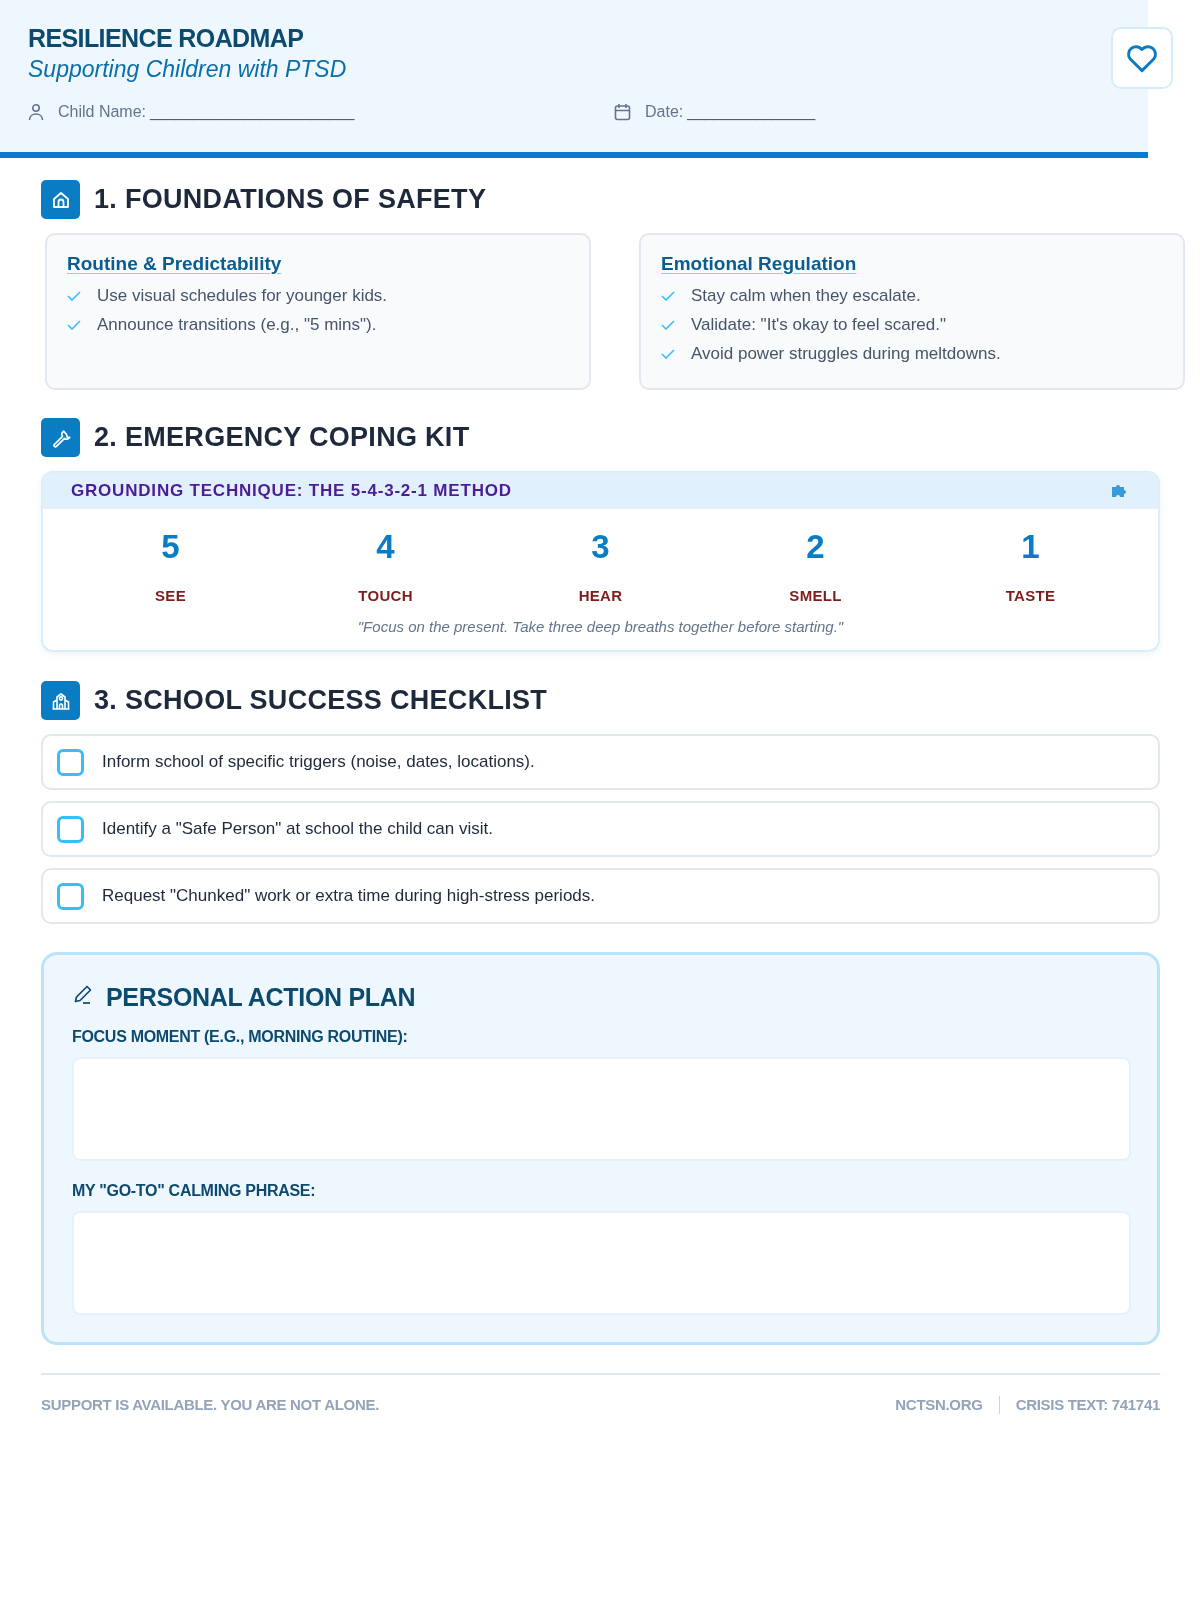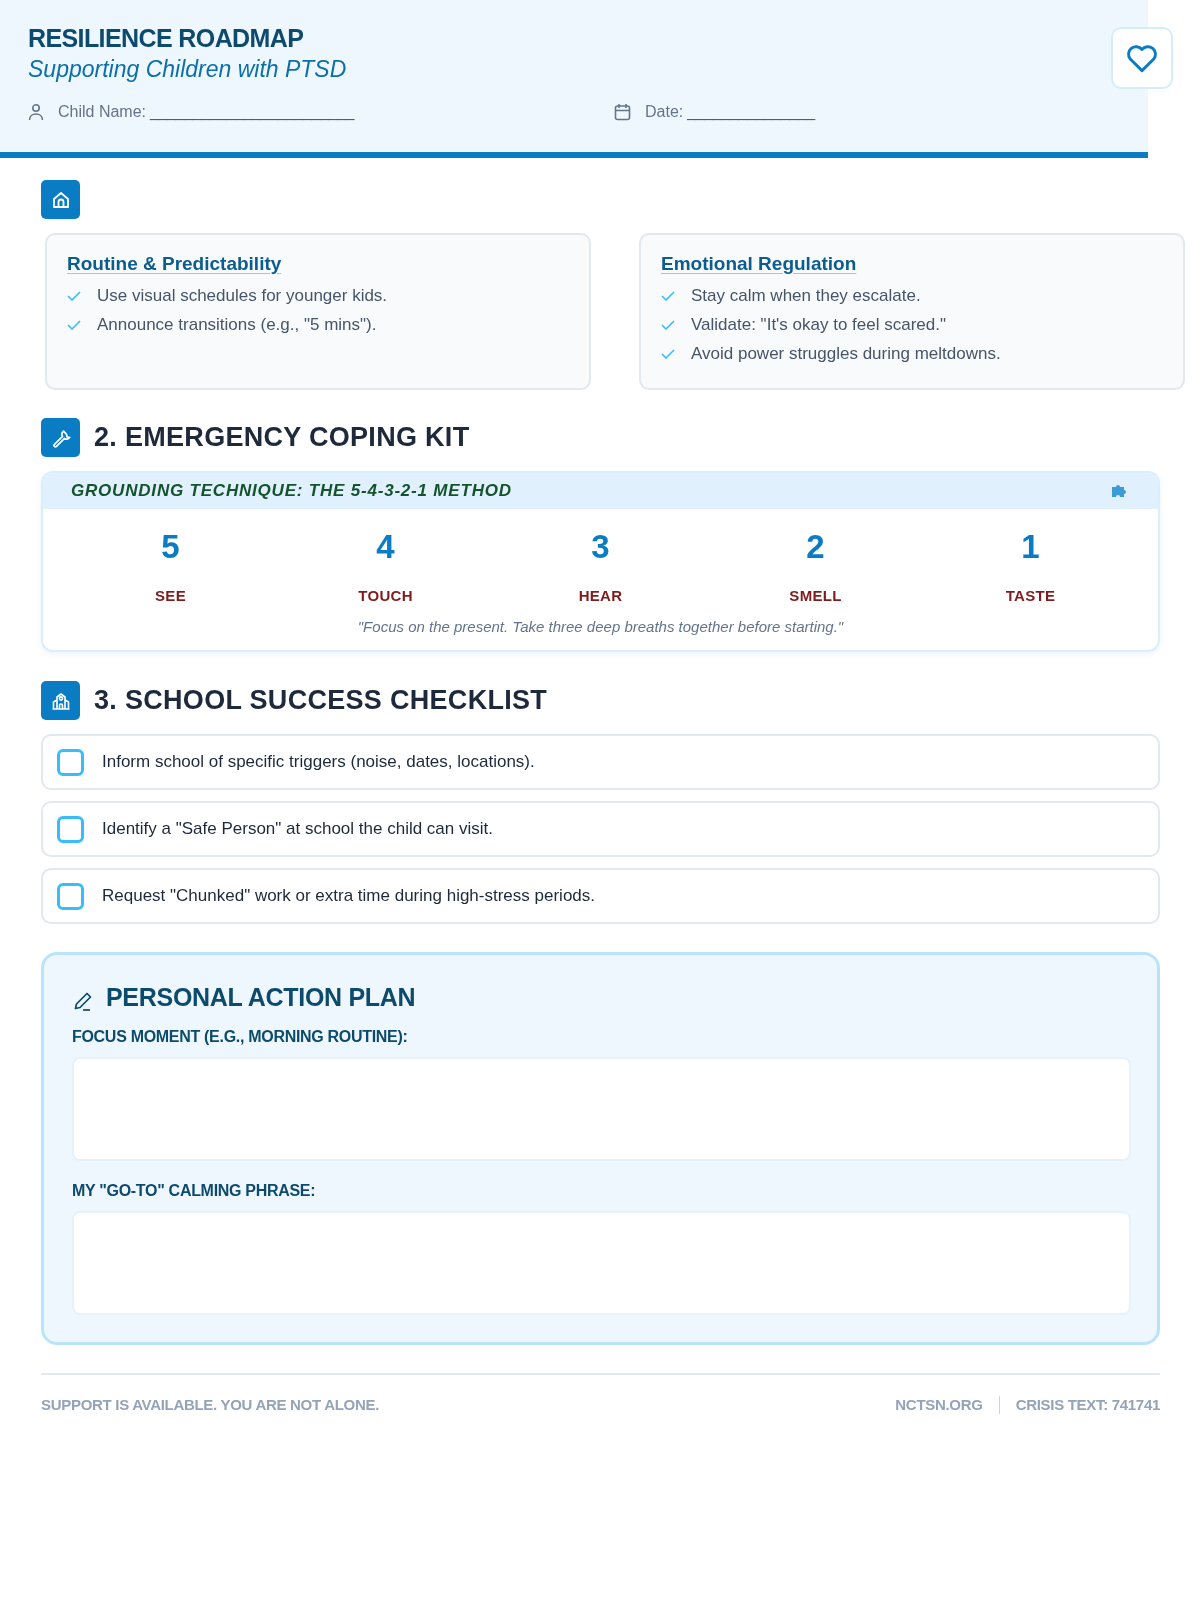--- a/index.html
+++ b/index.html
@@ -27,35 +27,35 @@
   .card.left { left: 45px; }
   .card.right { left: 614px; margin-left: 25px; }
   .card-title { font-size: 19px; font-weight: 700; color: #0b5d8f; text-decoration: underline; text-decoration-color: #7dd3fc; text-underline-offset: 3px; margin-bottom: 6px; }
   .card ul { list-style: none; }
   .card li { display: flex; align-items: center; font-size: 17px; color: #475569; height: 29px; }
   .card li .chk { margin-right: 14px; width: 16px; display: inline-flex; }
 
   
   .kit { position: absolute; left: 41px; top: 471px; width: 1119px; height: 181px; background: #ffffff; border: 2px solid #dbeefc; border-radius: 12px; overflow: hidden; box-shadow: 0 2px 6px rgba(14,116,196,0.08); }
   .kit-head { height: 36px; background: #e0f1fd; display: flex; align-items: center; justify-content: space-between; padding: 0 28px 0 28px; }
-  .kit-head-label { font-size: 17px; font-weight: 700; color: #14532d; letter-spacing: 0.8px; font-style: italic; }
+  .kit-head-label { font-size: 17px; font-weight: 700; color: #4c1d95; letter-spacing: 0.8px; }
   .senses { display: flex; padding: 0 20px; margin-top: 20px; }
   .sense { flex: 1; text-align: center; }
   .sense-num { font-size: 33px; font-weight: 900; color: #0a7cc4; line-height: 1.1; }
   .sense-label { font-size: 15px; font-weight: 700; color: #7f1d1d; margin-top: 22px; letter-spacing: 0.3px; }
   .kit-quote { text-align: center; font-size: 15px; font-style: italic; color: #64748b; margin-top: 14px; }
 
   
   .check-item { position: absolute; left: 41px; width: 1119px; height: 56px; background: #ffffff; border: 2px solid #e2e8f0; border-radius: 10px; display: flex; align-items: center; padding-left: 14px; cursor: pointer; }
   .checkbox { width: 27px; height: 27px; border: 3px solid #38bdf8; border-radius: 6px; margin-right: 18px; background: #fff; }
   .check-text { font-size: 17px; color: #1e293b; }
 
   
   .plan { position: absolute; left: 41px; top: 952px; width: 1119px; height: 393px; background: #eff7fe; border: 3px solid #b9e3fb; border-radius: 16px; }
-  .plan-head { position: absolute; left: 28px; top: 28px; display: flex; align-items: flex-end; }
+  .plan-head { position: absolute; left: 28px; top: 28px; display: flex; align-items: flex-start; }
   .plan-title { font-size: 25px; font-weight: 700; color: #0c4a6e; margin-left: 12px; letter-spacing: -0.3px; }
   .field-label { position: absolute; left: 28px; font-size: 16px; font-weight: 700; color: #0c4a6e; letter-spacing: -0.3px; }
   .field { position: absolute; left: 28px; width: 1059px; height: 104px; background: #ffffff; border: 2px solid #e6f2fb; border-radius: 8px; resize: none; font-family: "Liberation Sans", sans-serif; font-size: 16px; padding: 10px; outline: none; }
 
   
   .divider { position: absolute; left: 41px; top: 1373px; width: 1119px; height: 2px; background: #e2e8f0; }
   .foot-left { position: absolute; left: 41px; top: 1396px; font-size: 15px; font-weight: 700; color: #94a3b8; letter-spacing: -0.3px; }
   .foot-right { position: absolute; right: 40px; top: 1396px; font-size: 15px; font-weight: 700; color: #94a3b8; letter-spacing: -0.3px; display: flex; align-items: flex-start; }
   .foot-sep { width: 1px; height: 18px; background: #cbd5e1; margin: 0 16px; }
   a.foot-link { color: inherit; text-decoration: none; }
@@ -92,20 +92,21 @@
   </button>
 </header>
 
 <div class="sec-head" style="top:180px">
   <div class="sec-icon">
     <svg width="20" height="20" viewBox="0 0 20 20" fill="none" stroke="#fff" stroke-width="1.8" stroke-linejoin="round">
       <path d="M3 9 10 3l7 6v8H3Z"></path>
         <path d="M7.5 17v-5a2.5 2.5 0 0 1 5 0v5"></path>
     </svg>
   </div>
+  <h2 class="sec-title">1. FOUNDATIONS OF SAFETY</h2>
 </div>
 
 <div class="card left">
   <div class="card-title">Routine &amp; Predictability</div>
   <ul>
     <li>
         <span class="chk">
           <svg width="14" height="10" viewBox="0 0 14 10" fill="none" stroke="#38bdf8" stroke-width="1.6">
             <path d="M1 5l4 4 8-8"></path>
           </svg>

